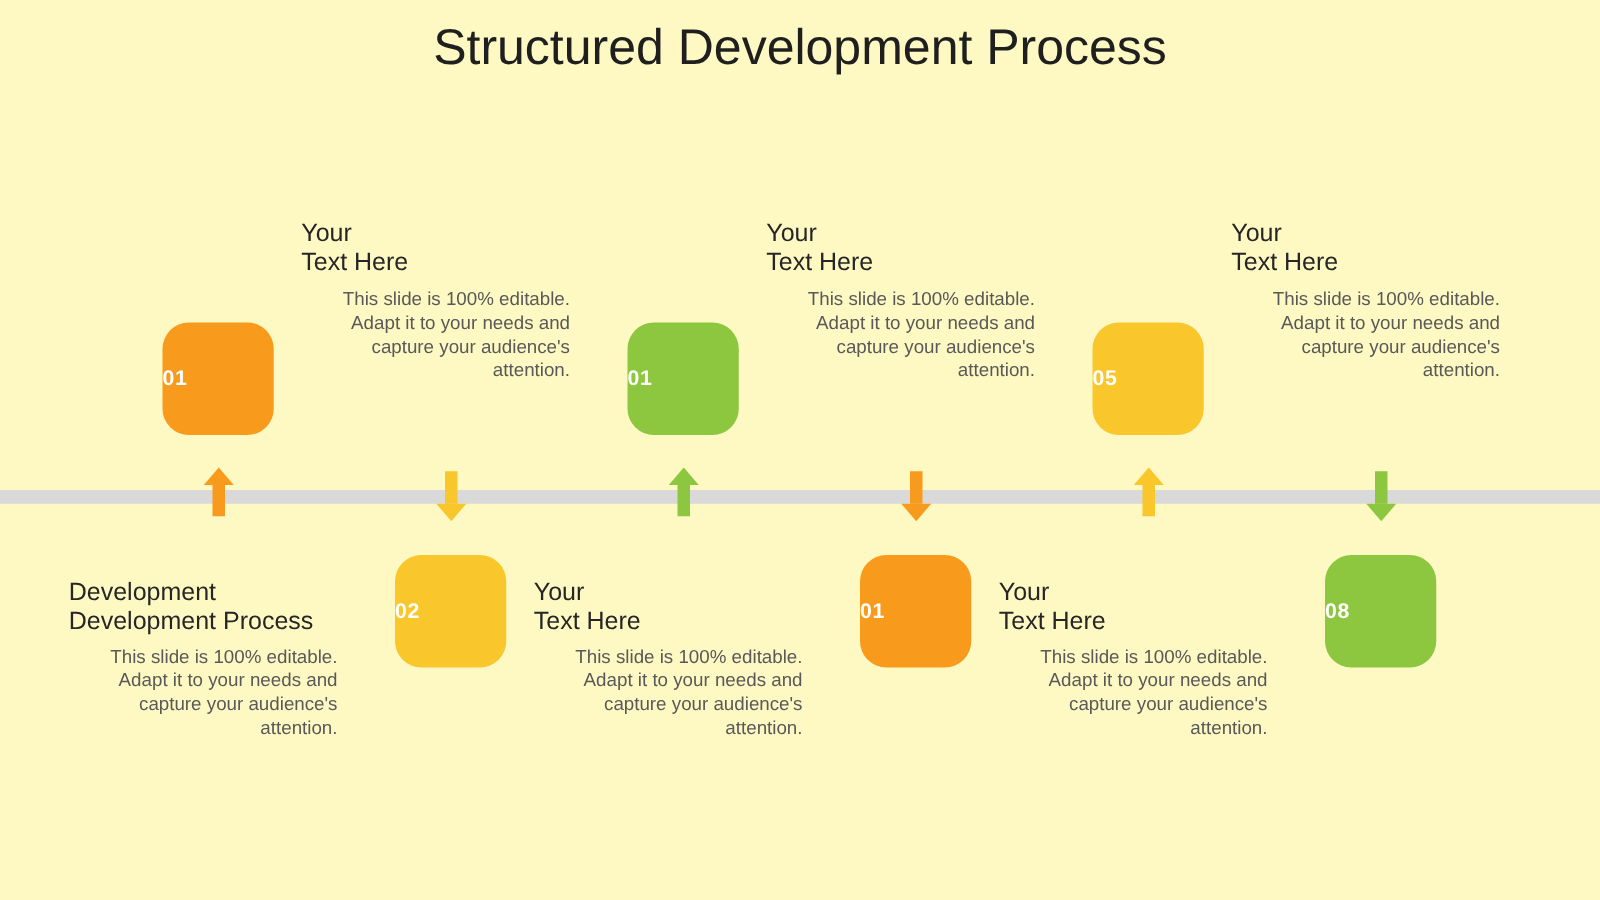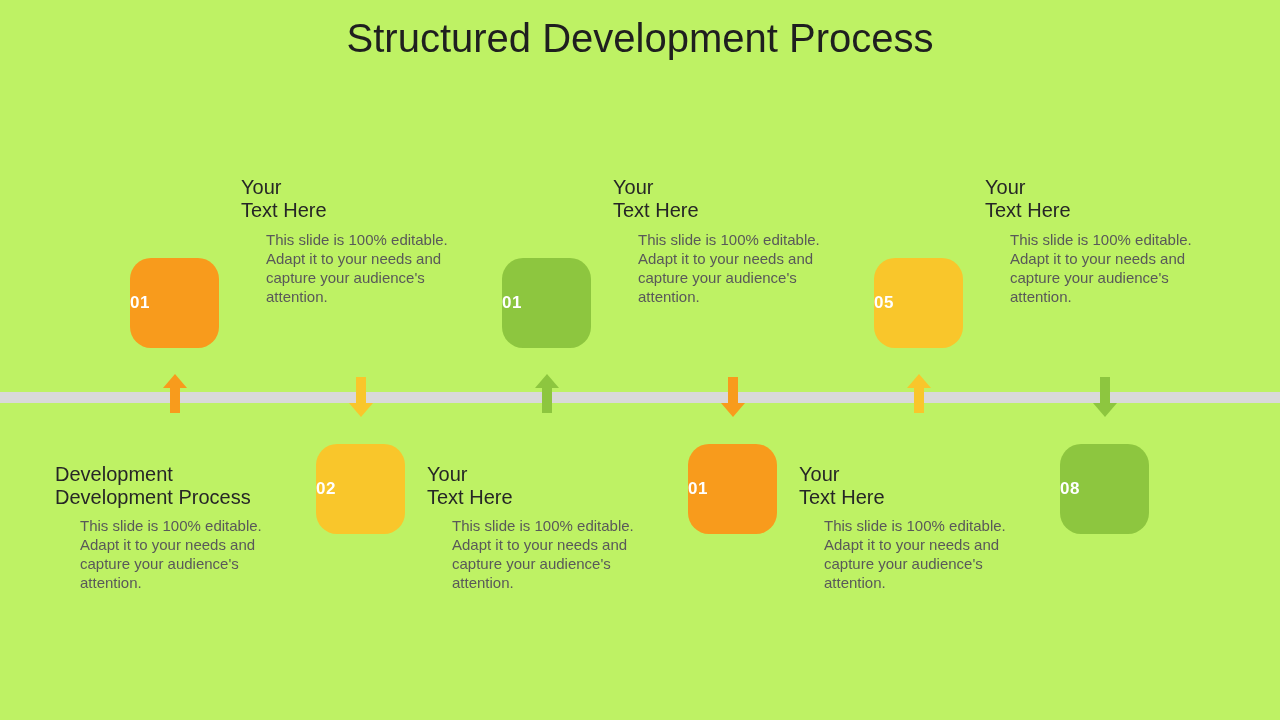--- a/index.html
+++ b/index.html
@@ -1,20 +1,20 @@
 <!DOCTYPE html>
 <html style="--orange: #F89B1C; --yellow: #F9C62B; --green: #8DC63F; --timeline: #D9D9D9; --title-text: #1F1F1F; --heading-text: #262626; --body-text: #595959; --number-text: #FFFFFF;"><head>
 <meta charset="utf-8">
 <style>
   html, body { margin: 0; padding: 0; background: #ffffff; }
   .stage {
     position: relative;
     width: 1280px;
     height: 720px;
-    background: #bef264;
+    background: #fef9c3;
     overflow: hidden;
     font-family: "Liberation Sans", "DejaVu Sans", sans-serif;
   }
   .title {
     position: absolute;
     top: 15px; left: 0;
     width: 100%;
     text-align: center;
     font-size: 40px;
     line-height: 47px;
@@ -72,21 +72,21 @@
     font-size: 20px;
     line-height: 23px;
     color: var(--heading-text);
   }
   .heading.top { top: 176px; }
   .heading.bottom { top: 463px; }
   .heading span { display: block; white-space: nowrap; }
   .body-text {
     position: absolute;
     width: 190px;
-    text-align: left;
+    text-align: right;
     font-size: 15px;
     line-height: 19px;
     color: var(--body-text);
   }
   .body-text.top { top: 230px; }
   .body-text.bottom { top: 516px; }
 </style>
 </head>
 <body>
 

